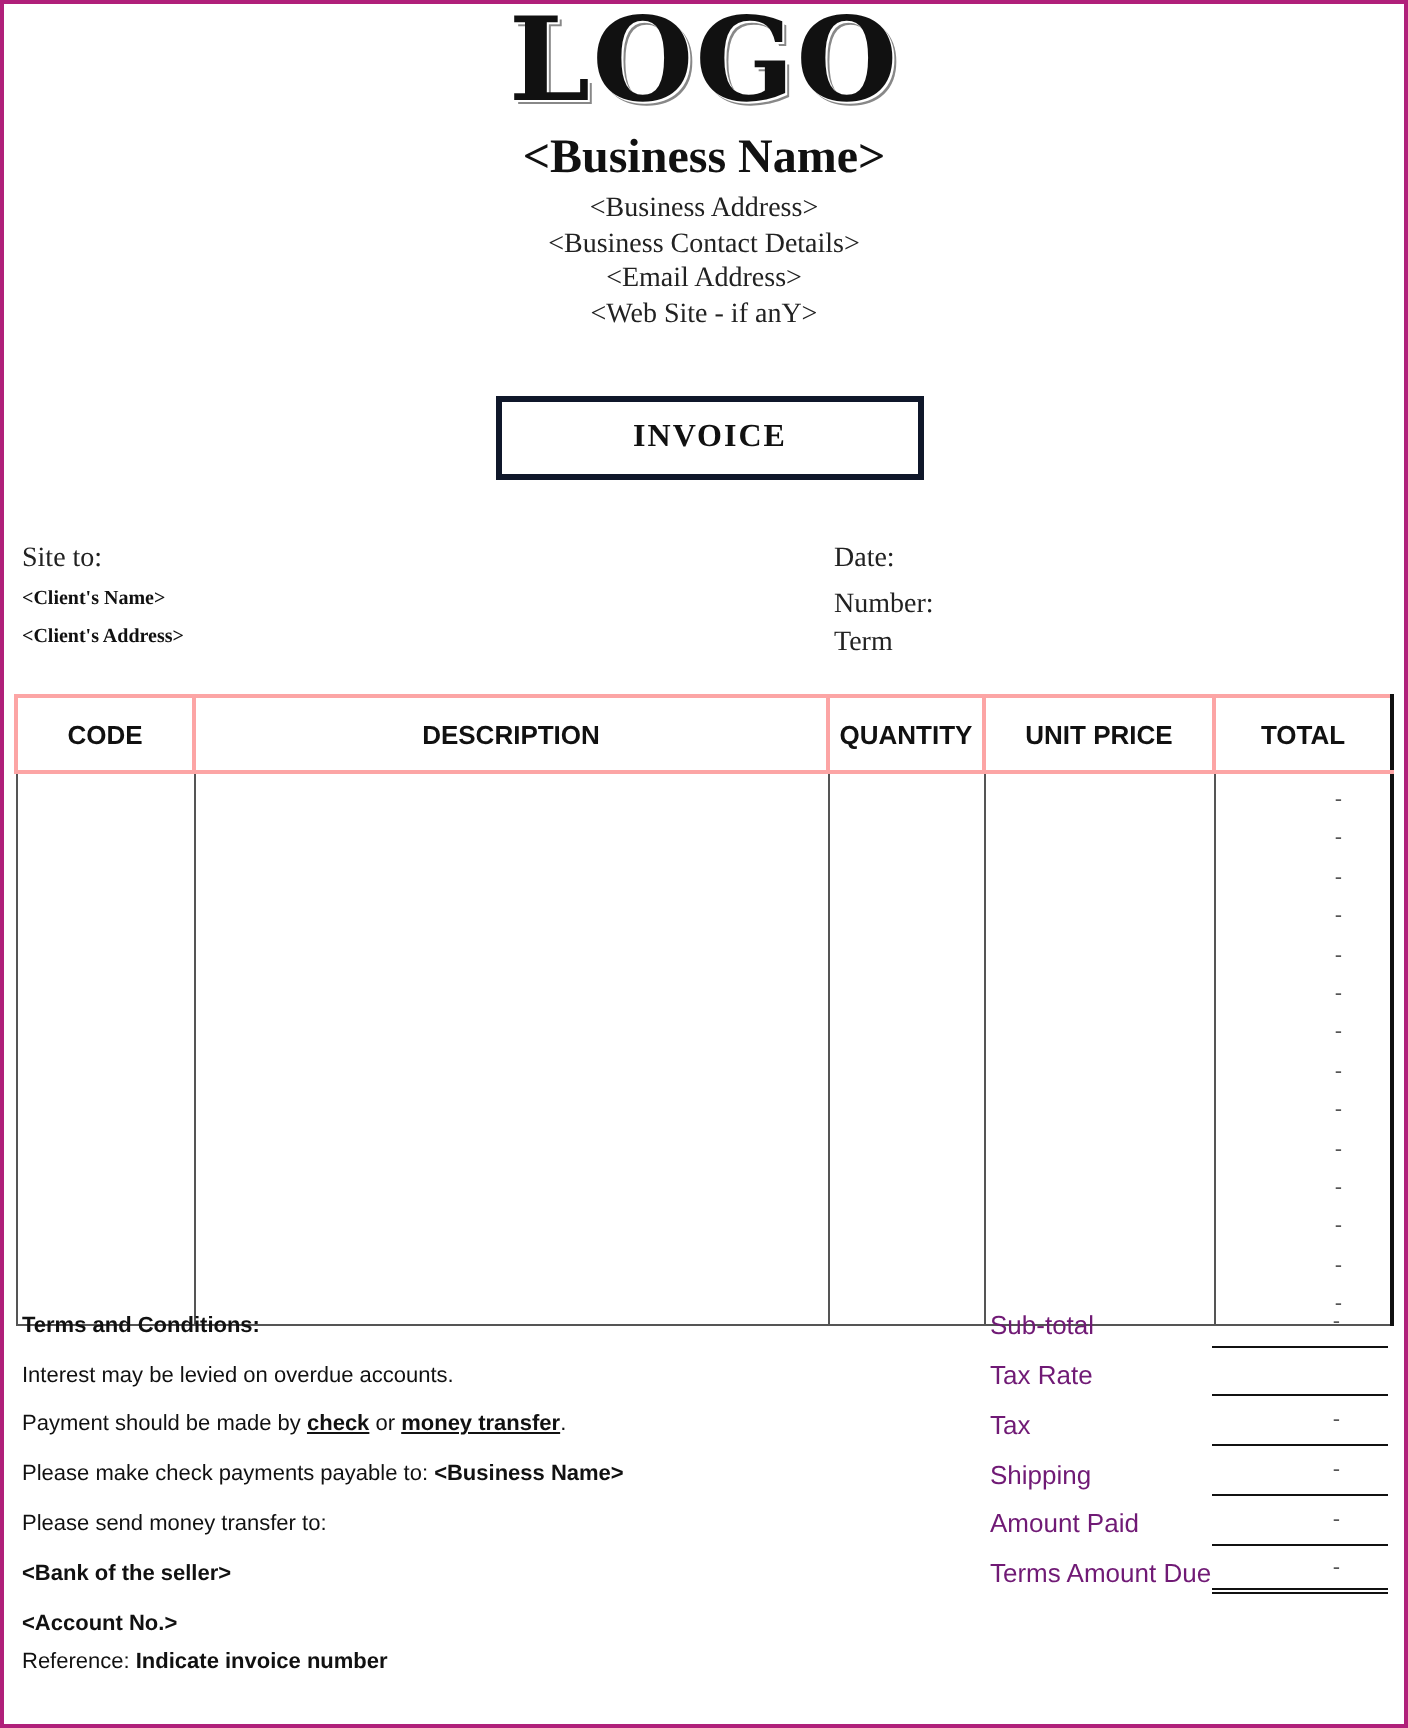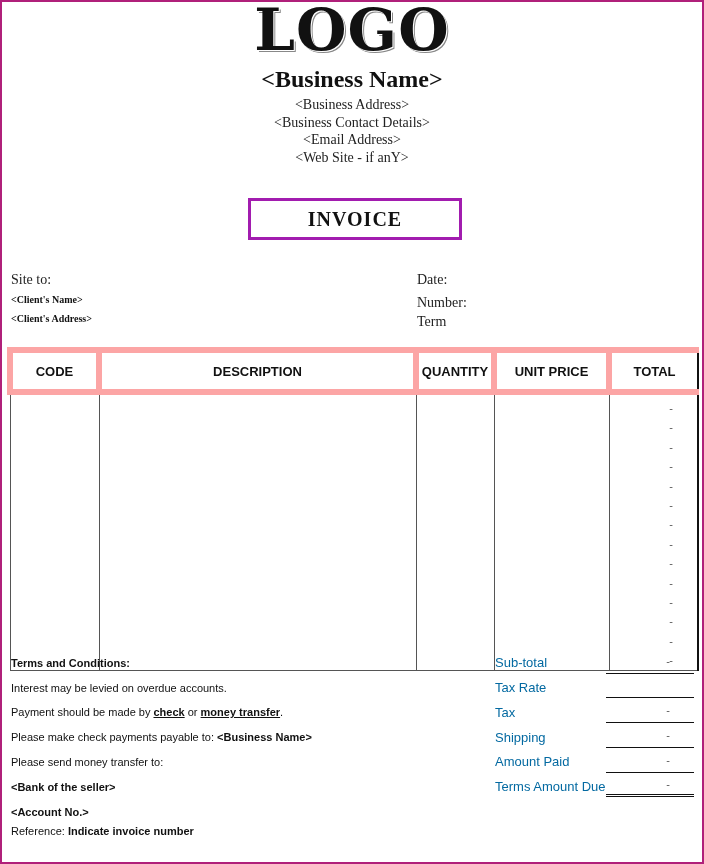--- a/index.html
+++ b/index.html
@@ -23,34 +23,34 @@
   .bizname {
     left:0; width:704px; top:66px; text-align:center;
     font-family:"Liberation Serif", serif; font-weight:bold; font-size:24px;
   }
   .bizline {
     left:0; width:704px; text-align:center;
     font-size:14px; color:#222;
   }
   .invoice-box {
     left:248px; top:198px; width:208px; height:36px;
-    border:3px solid #a21caf; text-align:center;
-    font-family:"Liberation Serif", serif; font-weight:bold; font-size:20px;
+    border:3px solid #0f172a; text-align:center;
+    font-family:"Liberation Serif", serif; font-weight:bold; font-size:16px;
     line-height:36px; letter-spacing:1px;
   }
   .lbl { font-size:14px; color:#222; }
   .lbl-b { font-size:10px; font-weight:bold; }
 
   table.items {
     position:absolute; left:7px; top:347px;
     border-collapse:collapse; table-layout:fixed;
     width:688px;
   }
   table.items th {
-    height:34px; border:6px solid #fca5a5;
+    height:34px; border:2px solid #fca5a5;
     font-family:"Liberation Sans", sans-serif; font-weight:bold; font-size:13px;
     text-align:center; color:#111;
   }
   table.items td {
     border-left:1px solid #555; border-right:1px solid #555;
     height:270px; vertical-align:top; padding:0;
   }
   table.items tr.body-row td { border-bottom:1px solid #555; }
   table.items th.last, table.items td.last { border-right:2px solid #111; }
   .dash-col {
@@ -63,21 +63,21 @@
   }
 
   .terms {
     font-family:"Liberation Sans", sans-serif; font-size:11px; font-weight:bold;
     color:#111; left:11px;
   }
   .terms.normal { font-weight:normal; }
   .terms u { text-decoration:underline; }
 
   .sum-label {
-    left:495px; font-family:"Liberation Sans", sans-serif; font-size:13px; color:#0369a1;
+    left:495px; font-family:"Liberation Sans", sans-serif; font-size:13px; color:#701a75;
   }
   .sum-val {
     left:606px; width:88px; height:22px;
     border-bottom:1px solid #111;
     font-family:"Liberation Sans", sans-serif; font-size:11px; color:#555;
     text-align:right; padding-right:24px; box-sizing:border-box;
     line-height:18px;
   }
   .sum-val.double { border-bottom:3px double #111; }
 </style>

